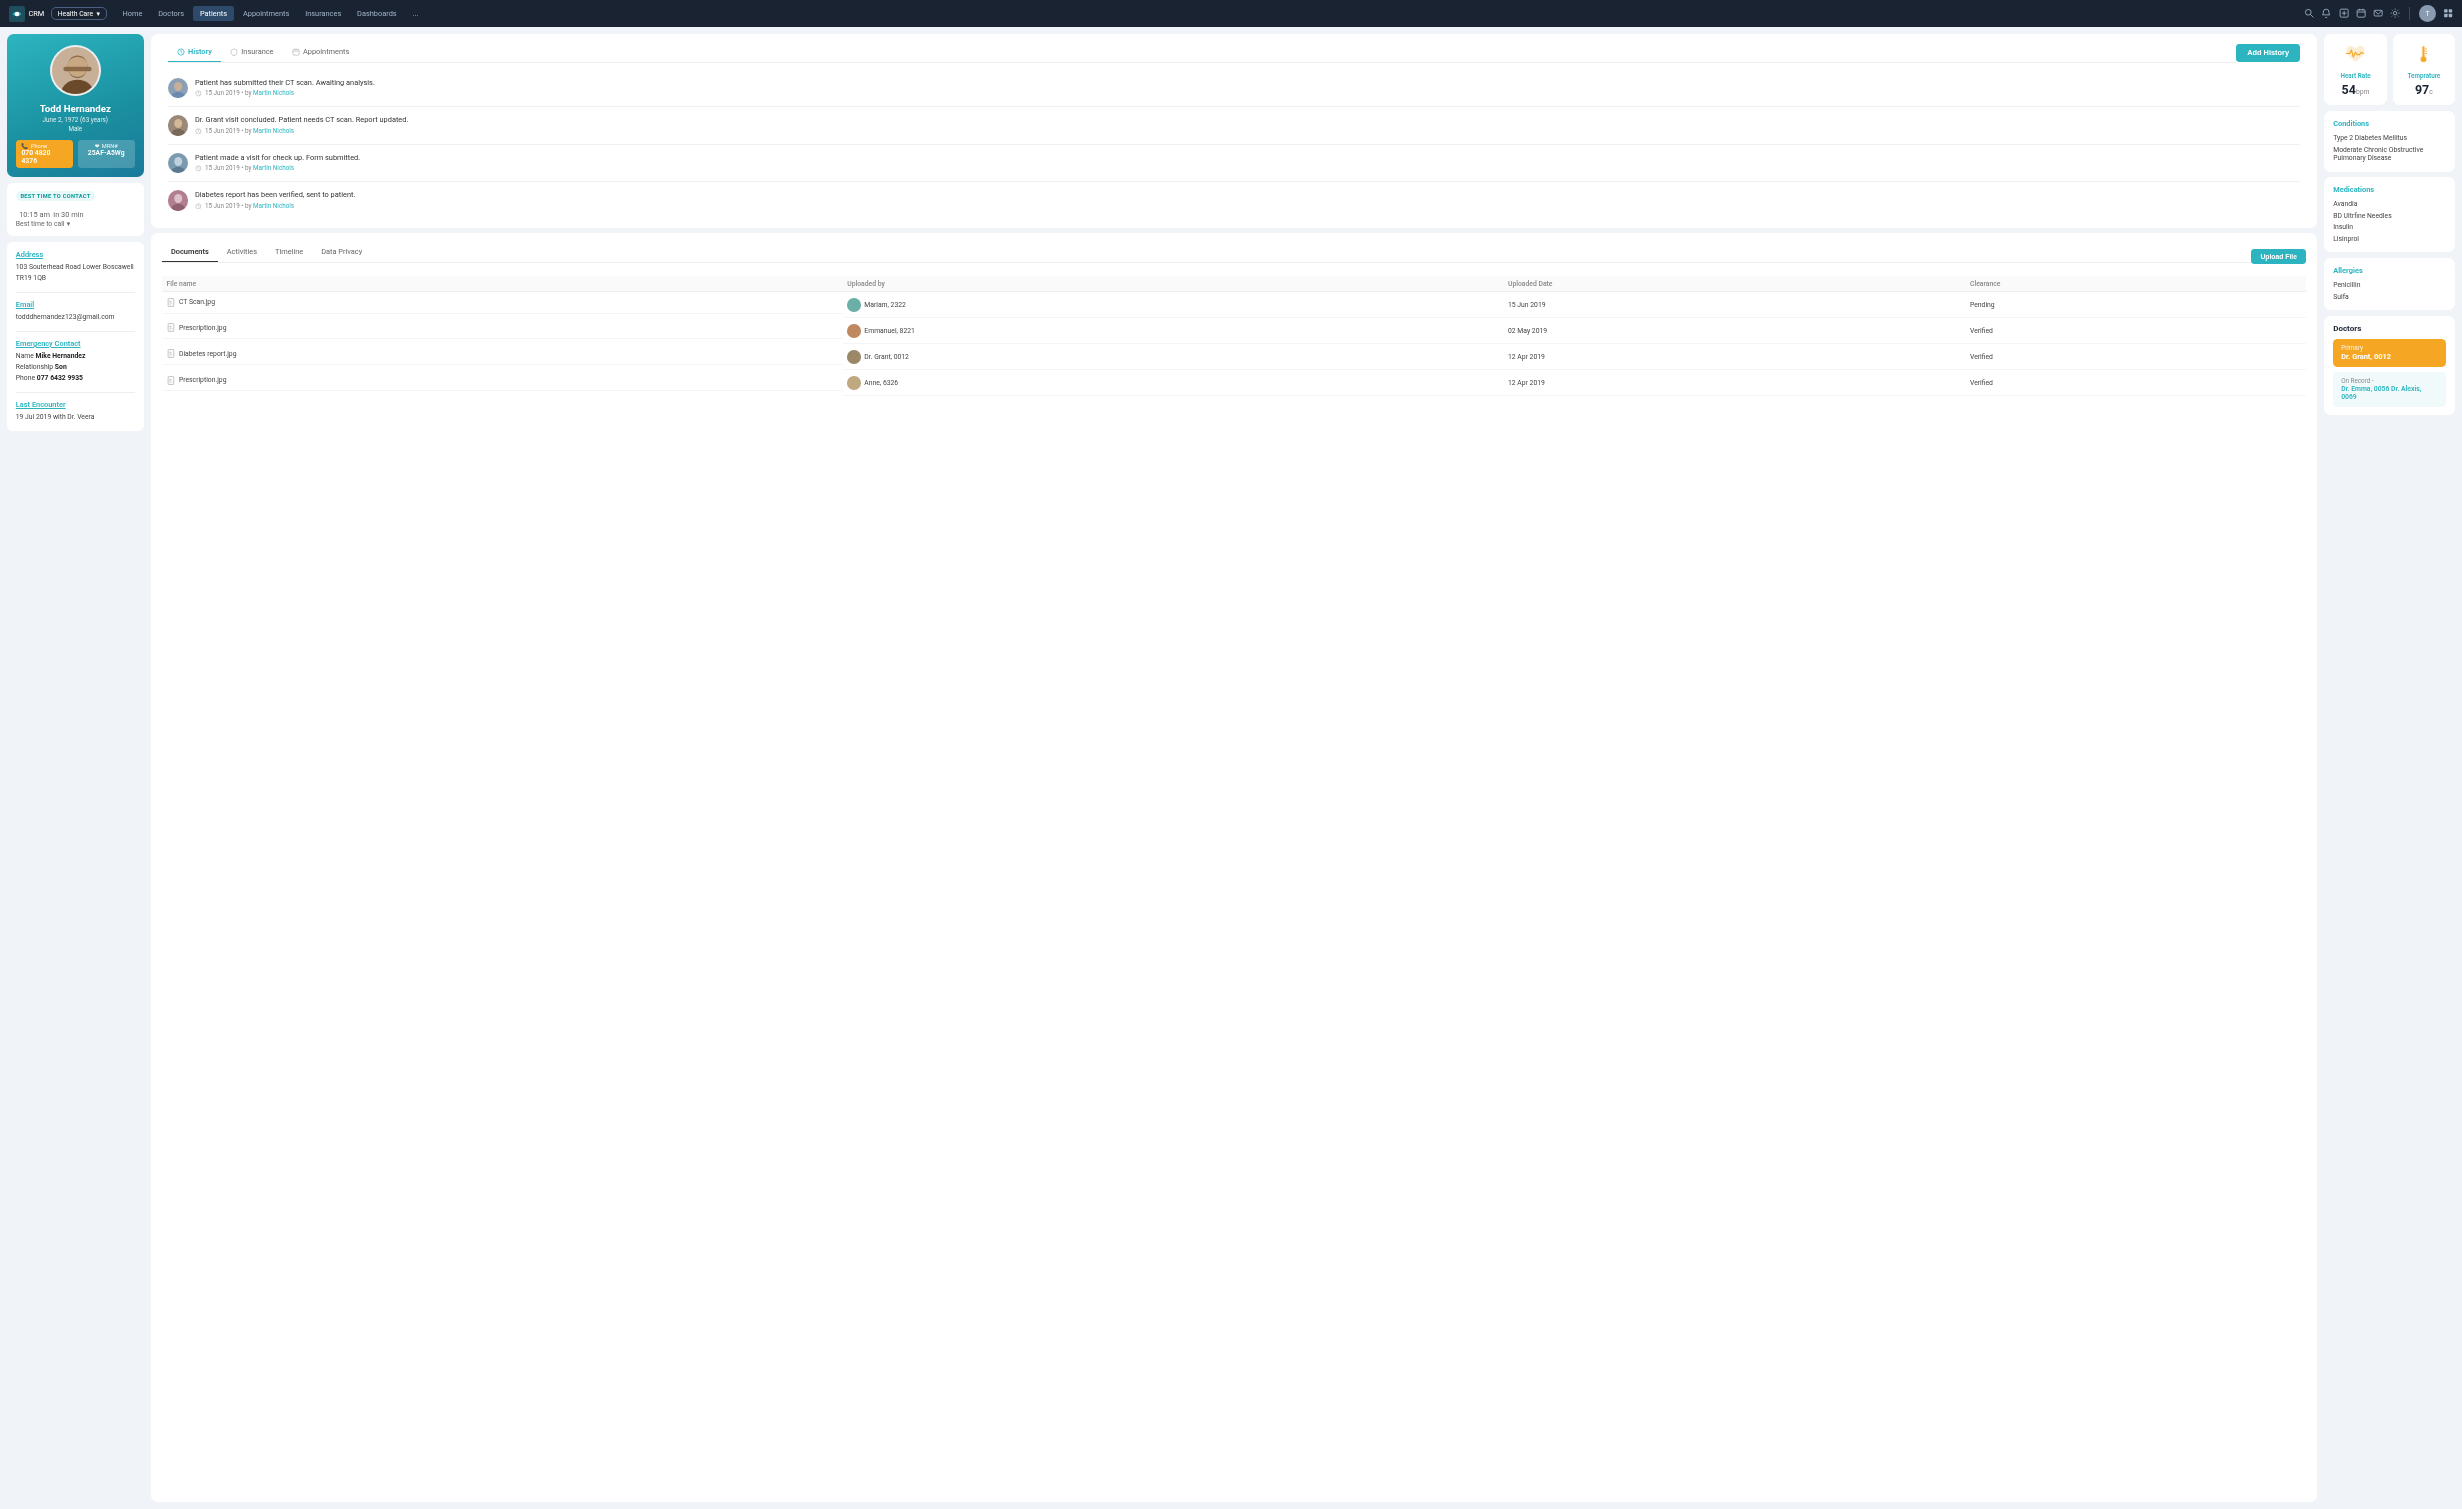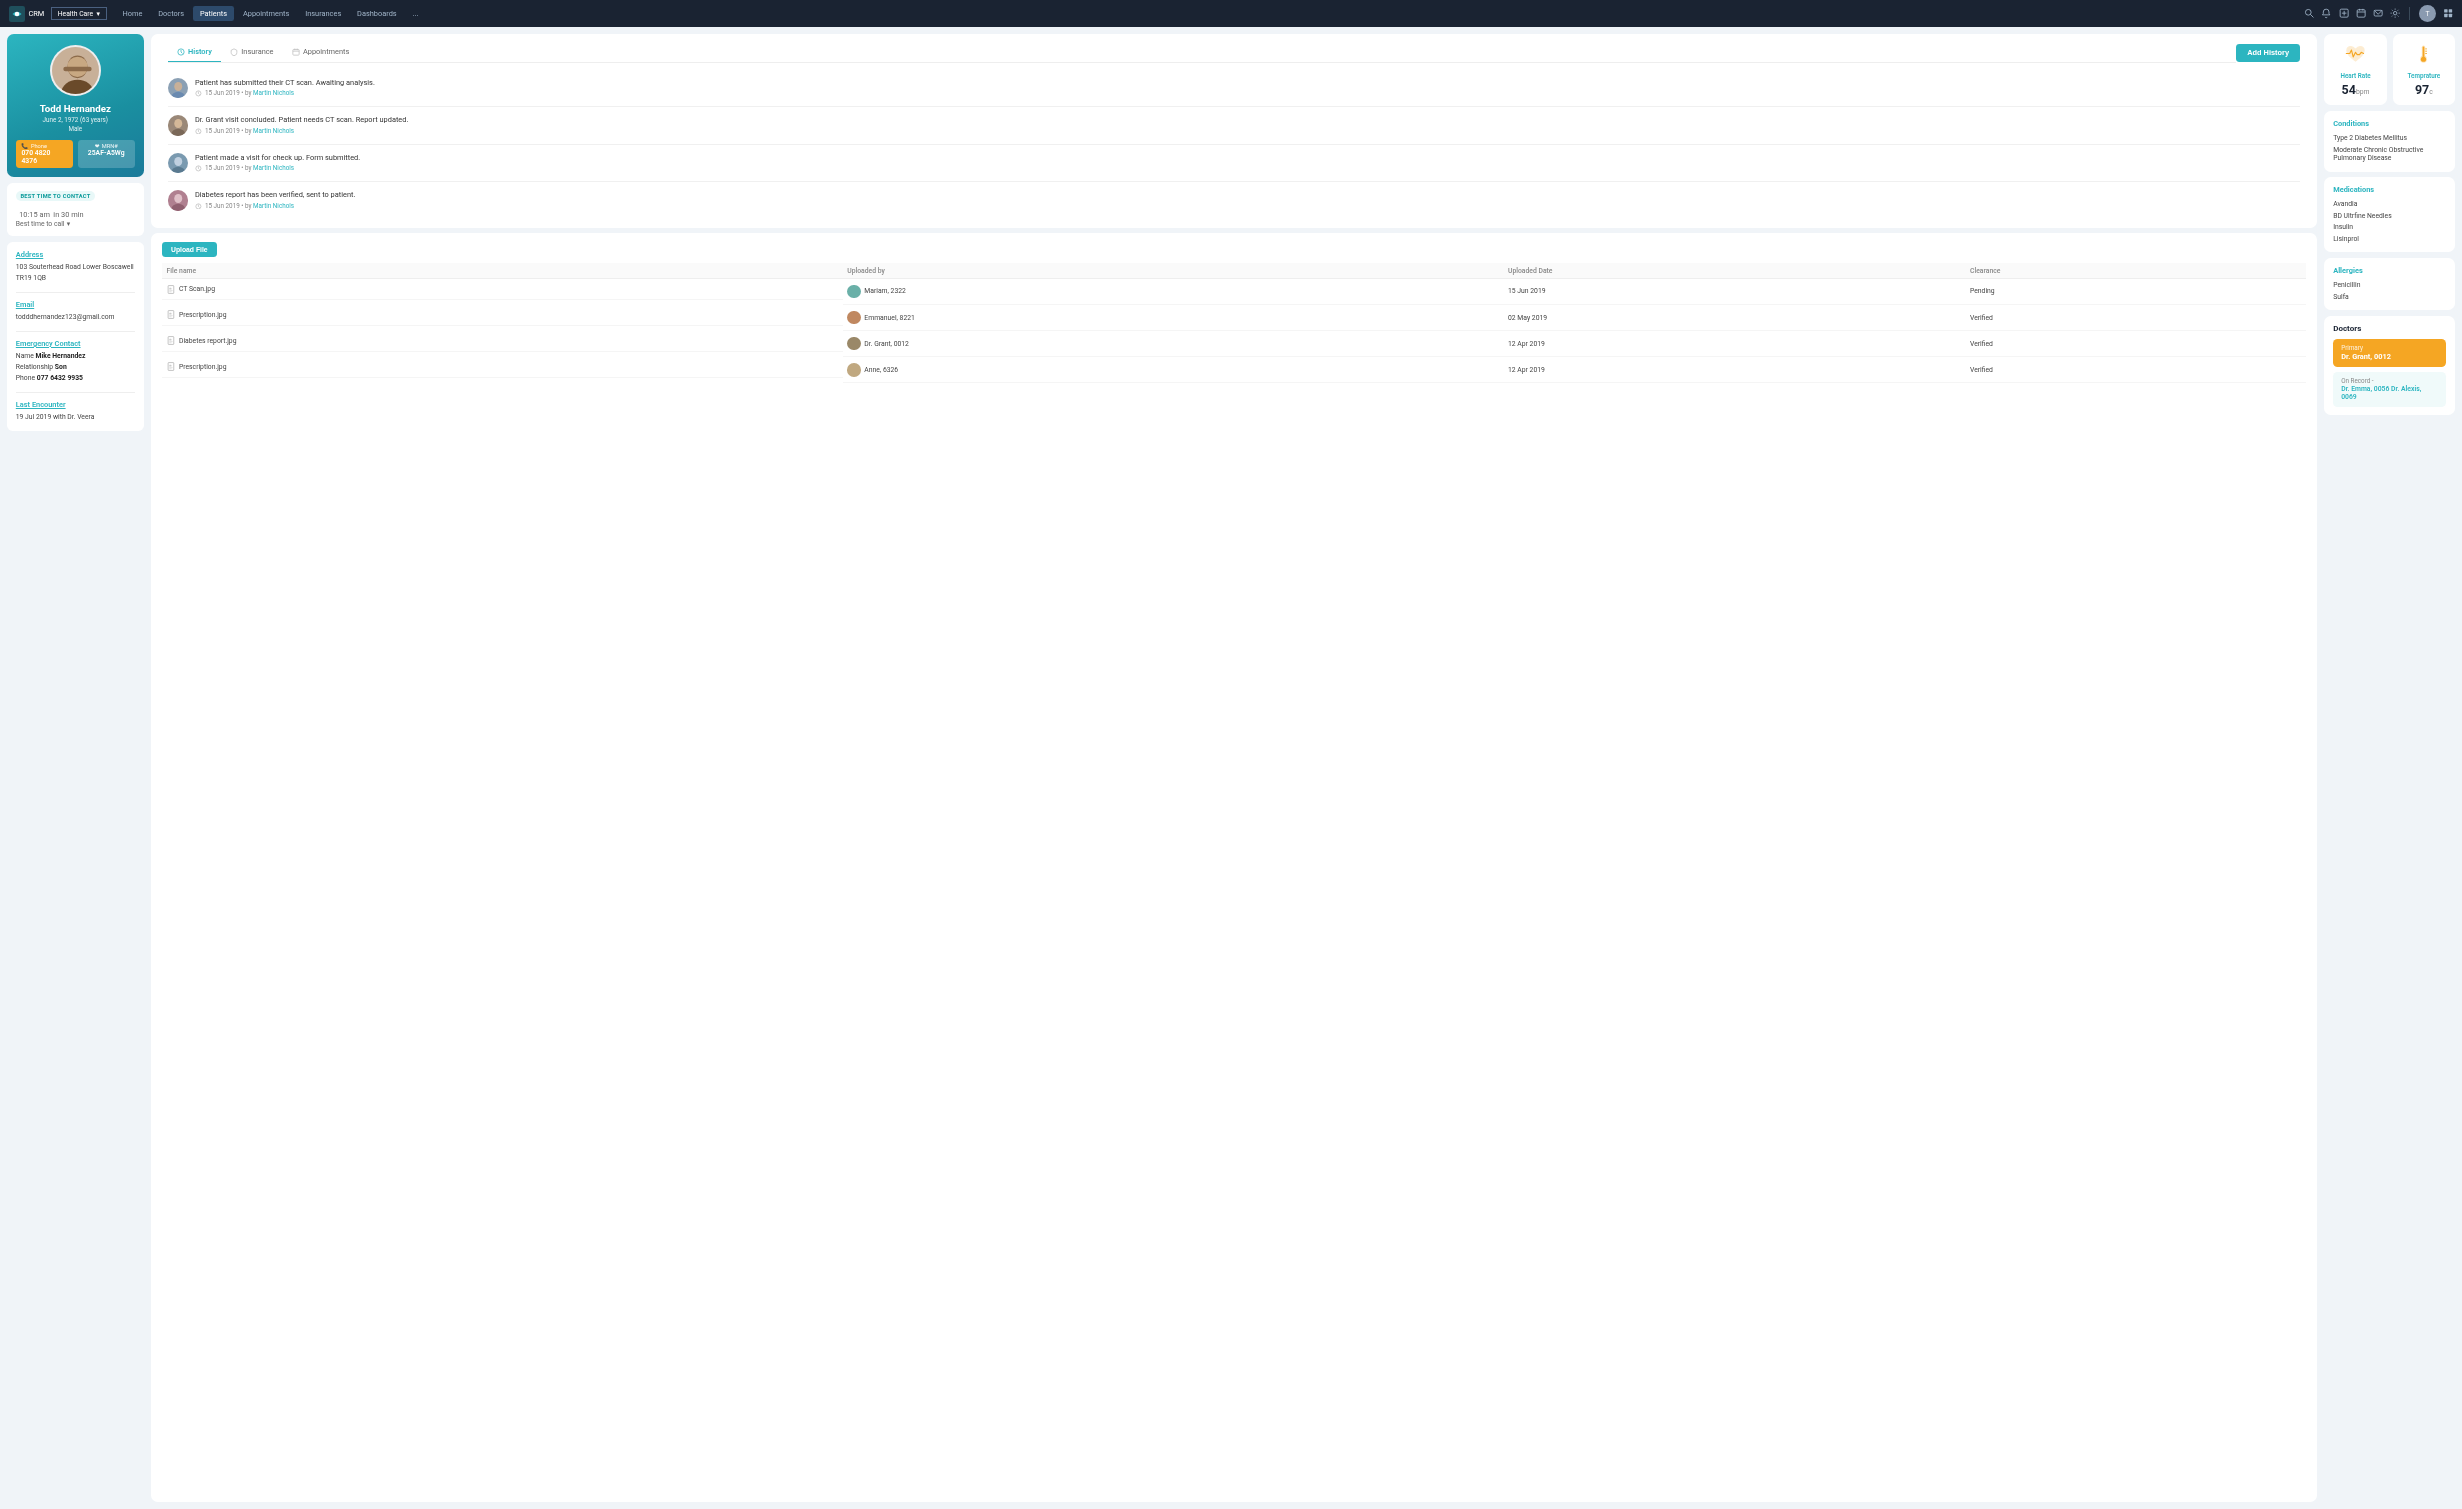--- a/index.html
+++ b/index.html
@@ -2,21 +2,21 @@
 <html style="font-size:9px"><head>
   <meta charset="utf-8">
   <style>
     * { box-sizing: border-box; margin: 0; padding: 0; }
     body { font-family: -apple-system, BlinkMacSystemFont, 'Segoe UI', Roboto, sans-serif; background: #f0f4f8; font-size: 7.4px; color: #333; }
 
     
     .top-nav { background: #1a2332; display: flex; align-items: center; padding: 8px 9px; height: 27px; }
     .nav-logo { color: #fff; font-size: 7.4px; display: flex; align-items: center; gap: 3.4px; margin-right: 6.8px; }
     .nav-logo-icon { width: 16px; height: 16px; }
-    .nav-brand { border: 0.6px solid #4a6080; border-radius: 0; padding: 1.7px 5.7px; color: #fff; font-size: 6.8px; display: flex; align-items: center; gap: 3.4px; margin-right: 9px; cursor: pointer; }
+    .nav-brand { border: 0.6px solid #4a6080; border-radius: 5px; padding: 1.7px 5.7px; color: #fff; font-size: 6.8px; display: flex; align-items: center; gap: 3.4px; margin-right: 9px; cursor: pointer; }
     .nav-items { display: flex; align-items: center; gap: 2.3px; flex: 1; }
     .nav-item { color: #a0b4c8; padding: 3.4px 6.8px; border-radius: 2.3px; cursor: pointer; font-size: 7.4px; white-space: nowrap; }
     .nav-item.active { color: #fff; background: #2d4a6b; }
     .nav-right { display: flex; align-items: center; gap: 6.8px; color: #a0b4c8; }
     .nav-right svg { cursor: pointer; }
     .avatar-nav { width: 17px; height: 17px; border-radius: 50%; background: #888; overflow: hidden; }
 
     
     .main-layout { display: flex; gap: 6.8px; padding: 6.8px; min-height: calc(100vh - 27px); }
 
@@ -358,20 +358,26 @@
               <span>15 Jun 2019</span> • by <a href="#">Martin Nichols</a>
             </div>
           </div>
         </div>
 
       </div>
     </div>
 
     <div class="docs-card">
       <div style="display:flex; justify-content:space-between; align-items:center; margin-bottom:0;">
+        <div class="docs-tab-bar" style="flex:1; border-bottom:0.6px solid #eee;">
+          <span class="docs-tab active">Documents</span>
+          <span class="docs-tab">Activities</span>
+          <span class="docs-tab">Timeline</span>
+          <span class="docs-tab">Data Privacy</span>
+        </div>
         <button class="upload-btn">Upload  File</button>
       </div>
       <div class="docs-scroll" style="margin-top:5.7px;">
         <table class="docs-table">
           <thead>
             <tr>
               <th>File name</th>
               <th>Uploaded by</th>
               <th>Uploaded Date</th>
               <th>Clearance</th>

